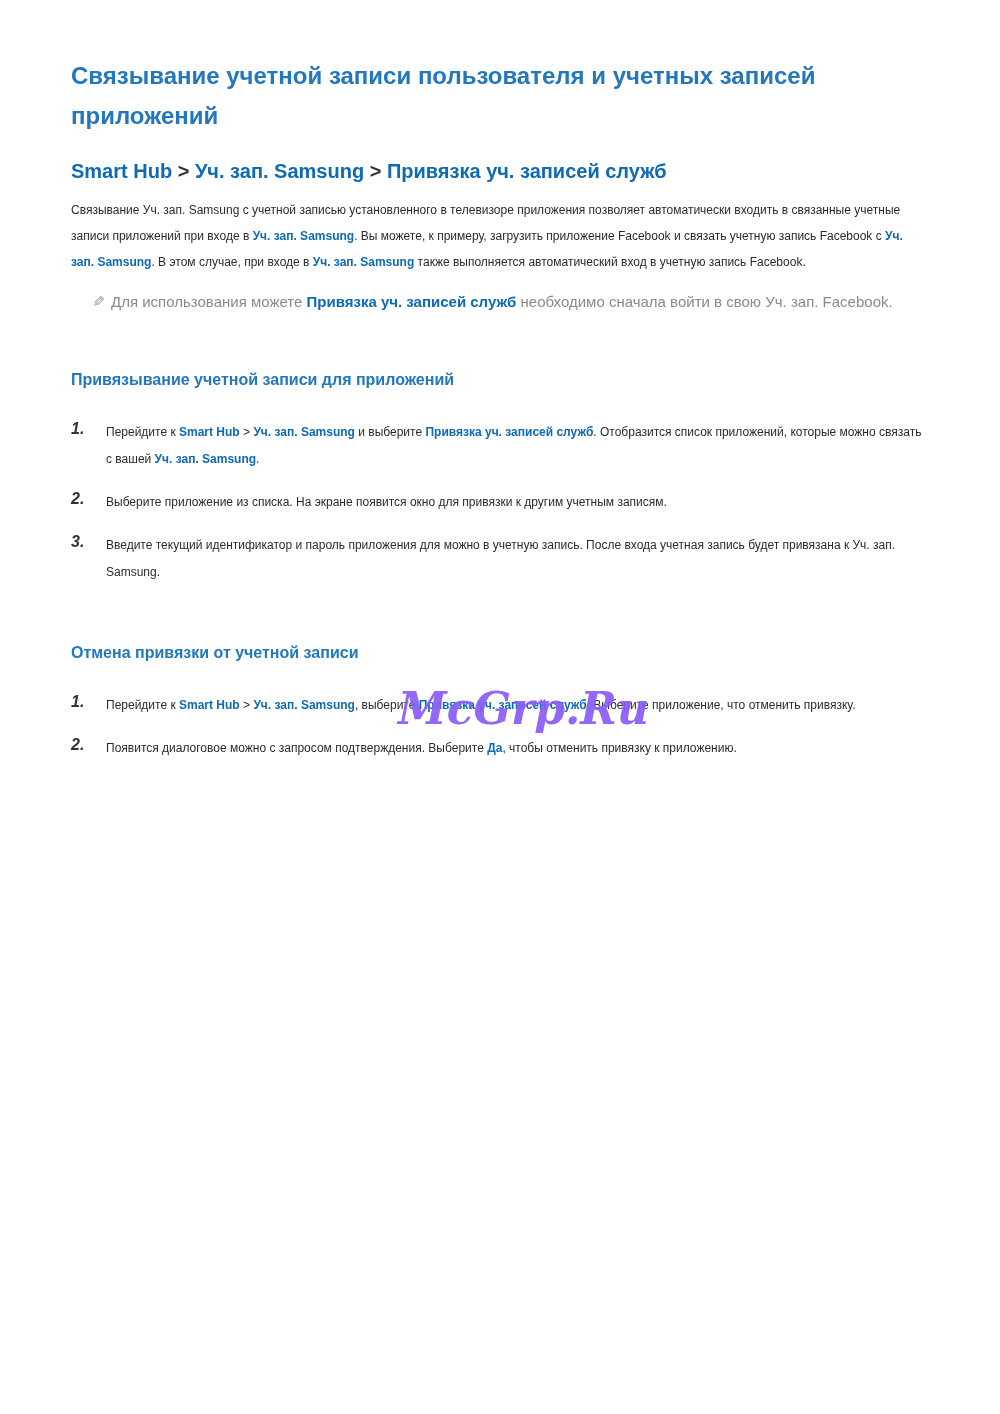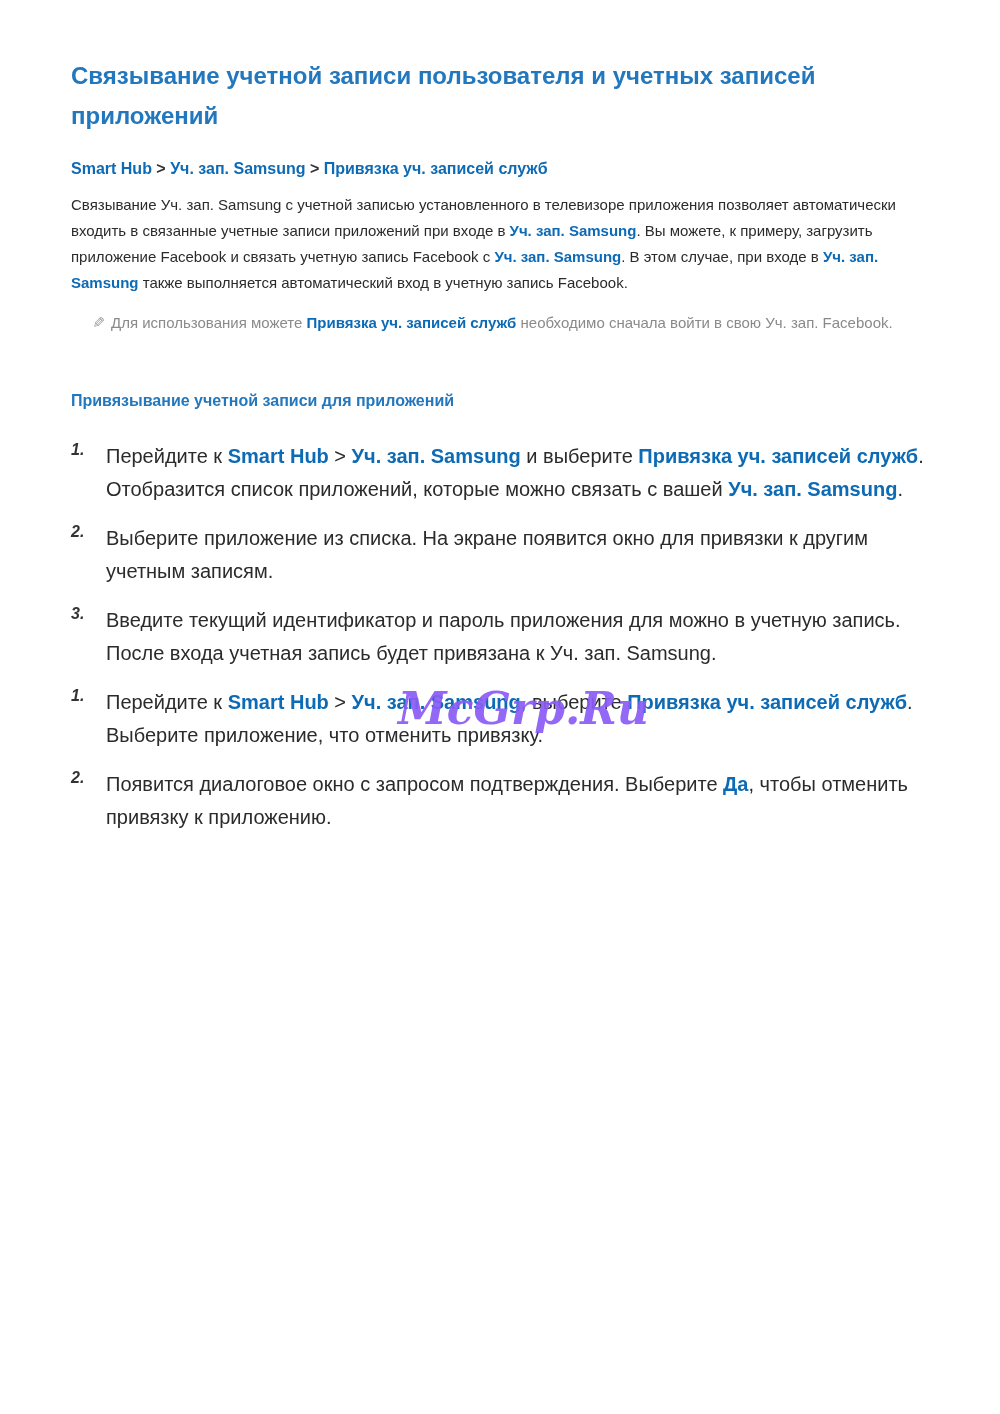--- a/index.html
+++ b/index.html
@@ -10,24 +10,24 @@
     color:#2b2b2b;
   }
   .page { padding:56px 76px 0 71px; }
 
   .page-title {
     color:#2277bd; font-size:24px; font-weight:bold;
     line-height:40px; max-width:840px; margin-bottom:24px;
   }
 
   .breadcrumb {
-    font-size:16px; font-weight:bold; color:#333333; margin-bottom:14px;
+    font-size:20px; font-weight:bold; color:#333333; margin-bottom:14px;
   }
 
-  .para { font-size:15px; line-height:26px; max-width:860px; }
+  .para { font-size:12px; line-height:26px; max-width:860px; }
 
   .seg-n { }
   .seg-b { color:#0d6ab5; font-weight:bold; }
 
   .note {
     display:flex; align-items:flex-start;
     margin-top:16px; color:#8a8a8a; font-size:15px; line-height:22px;
   }
   .note-icon {
     width:40px; flex:0 0 40px; color:#9a9a9a; font-size:15px;
@@ -40,21 +40,21 @@
     margin-top:58px; margin-bottom:30px;
   }
 
   .olist { max-width:880px; }
   .oitem { display:flex; margin-bottom:16px; }
   .oitem-num {
     flex:0 0 35px; width:35px;
     font-style:italic; font-weight:bold; font-size:16px; color:#333333;
     padding-top:1px;
   }
-  .oitem-text { flex:1; font-size:20px; line-height:33px; }
+  .oitem-text { flex:1; font-size:12px; line-height:27px; }
 
   .watermark {
     position:absolute; left:398px; top:683px;
     font-family:"DejaVu Serif", serif;
     font-style:italic; font-weight:bold;
     font-size:44px; color:#8b5cf6; opacity:0.92;
     pointer-events:none; white-space:nowrap;
   }
 </style>
 </head>
@@ -85,27 +85,28 @@
         <span class="oitem-text"><span class="seg-n">Выберите приложение из списка. На экране появится окно для привязки к другим учетным записям.</span></span>
       </div>
       <div class="oitem">
         <span class="oitem-num">3.</span>
         <span class="oitem-text"><span class="seg-n">Введите текущий идентификатор и пароль приложения для можно в учетную запись. После входа учетная запись будет привязана к Уч. зап. Samsung.</span></span>
       </div>
     </div>
   </div>
 
   <div>
+    <h2 class="section-heading">Отмена привязки от учетной записи</h2>
     <div class="olist">
       <div class="oitem">
         <span class="oitem-num">1.</span>
         <span class="oitem-text"><span class="seg-n">Перейдите к </span><span class="seg-b">Smart Hub</span><span class="seg-n"> &gt; </span><span class="seg-b">Уч. зап. Samsung</span><span class="seg-n">, выберите </span><span class="seg-b">Привязка уч. записей служб</span><span class="seg-n">. Выберите приложение, что отменить привязку.</span></span>
       </div>
       <div class="oitem">
         <span class="oitem-num">2.</span>
-        <span class="oitem-text"><span class="seg-n">Появится диалоговое окно с запросом подтверждения. Выберите </span><span class="seg-b">Да</span><span class="seg-n">, чтобы отменить привязку к приложению.</span></span>
+        <span class="oitem-text"><span class="seg-n">Появится диалоговое можно с запросом подтверждения. Выберите </span><span class="seg-b">Да</span><span class="seg-n">, чтобы отменить привязку к приложению.</span></span>
       </div>
     </div>
   </div>
 
 </div>
 
 <div class="watermark">McGrp.Ru</div>
 
 </body></html>

